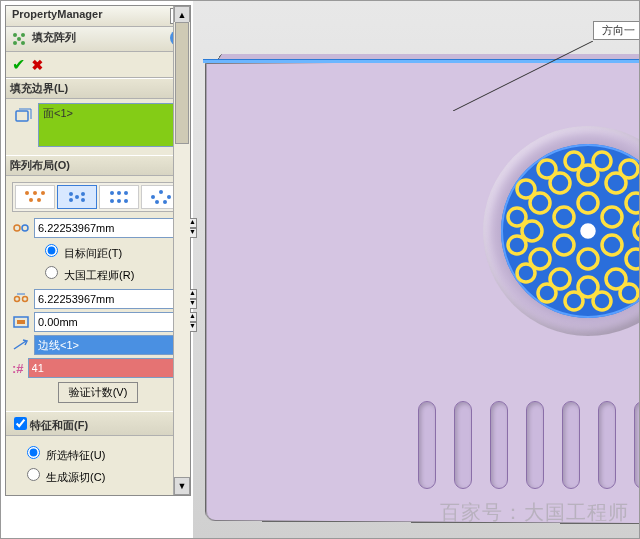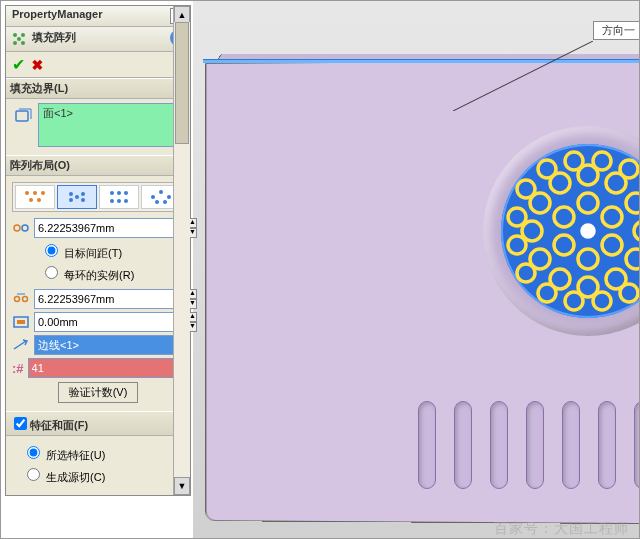--- a/index.html
+++ b/index.html
@@ -17,21 +17,21 @@
 .ok-icon{color:#0a0;font-size:16px;cursor:pointer}
 .cancel-icon{color:#c00;font-size:14px;font-weight:bold;cursor:pointer}
 .section{border-top:1px solid #fff}
 .sec-head{display:flex;align-items:flex-end;padding:2px 4px;background:linear-gradient(#e8e5d3,#d8d5c3);border-bottom:1px solid #b0b0b0;cursor:pointer}
 .sec-head .chk{margin-right:3px}
 .sec-head .title{flex:1;color:#333;font-weight:bold}
 .chev{color:#666;font-size:10px}
 .sec-body{padding:4px 6px}
 .selbox{display:flex;gap:4px;margin-bottom:4px}
 .selbox .icon{width:22px;height:26px;display:flex;align-items:center;justify-content:center;color:#3b7dd8;font-size:14px}
-.selbox .list{flex:1;height:38px;border:1px solid #7a9cc6;background:#86efac;padding:2px 4px;font-size:11px;color:#333;overflow:auto}
+.selbox .list{flex:1;height:38px;border:1px solid #7a9cc6;background:#84cc16;padding:2px 4px;font-size:11px;color:#333;overflow:auto}
 .layout-grid{display:flex;gap:2px;margin:2px 0 6px 0;border:1px solid #b0b0b0;padding:2px;background:#f2f0e6}
 .layout-opt{flex:1;height:22px;border:1px solid #ccc;background:#fff;display:flex;align-items:center;justify-content:center;cursor:pointer}
 .layout-opt.sel{border:1px solid #3b7dd8;background:#d8e8ff}
 .layout-opt svg{width:28px;height:16px}
 .row{display:flex;align-items:center;gap:4px;margin:3px 0}
 .row .ricon{width:22px;display:flex;align-items:center;justify-content:center;font-size:13px}
 .row input[type=text]{flex:1;height:16px;border:1px solid #7a9cc6;padding:1px 3px;font-size:11px}
 .row .spin{width:14px;display:flex;flex-direction:column}
 .row .spin div{height:8px;border:1px solid #888;background:#eee;font-size:7px;line-height:6px;text-align:center;cursor:pointer}
 .radio-group{margin:3px 0 6px 28px}
@@ -49,21 +49,21 @@
 .box3d{position:absolute;left:-40px;top:-10px;width:700px;height:560px}
 .face-front{position:absolute;left:50px;top:70px;width:560px;height:460px;background:#d5c5e2;border:1px solid #666;border-radius:0 0 10px 10px;transform:perspective(1200px) rotateY(-2deg)}
 .face-top{position:absolute;left:55px;top:12px;width:560px;height:70px;background:#c8b8d8;border:1px solid #666;transform:perspective(1400px) rotateX(72deg);transform-origin:bottom}
 .edge-hl{position:absolute;left:50px;top:68px;width:562px;height:3px;background:#6cb6ff;border-top:1px solid #2a7ad6}
 .callout{position:absolute;left:440px;top:30px;font-size:11px;color:#333;background:#fff;border:1px solid #888;padding:1px 8px}
 .callout-line{position:absolute;left:300px;top:50px;width:140px;height:70px;pointer-events:none}
 .vent-ring{position:absolute;left:330px;top:135px;width:210px;height:210px;border-radius:50%;background:radial-gradient(circle,#c8b8d8 0%,#b5a5c8 55%,#d5c5e2 70%);box-shadow:inset -4px -4px 10px rgba(0,0,0,.25),inset 4px 4px 10px rgba(255,255,255,.4)}
 .vent-inner{position:absolute;left:348px;top:153px;width:174px;height:174px;border-radius:50%;background:#2a6edb;box-shadow:inset 0 0 0 2px #5aa0ff}
 .slots{position:absolute;left:265px;top:410px;display:flex;gap:18px}
 .slot{width:16px;height:86px;border:1px solid #8a6ea8;border-radius:9px;background:#cbb9dd;box-shadow:inset 2px 2px 4px rgba(0,0,0,.2)}
-.watermark{position:absolute;right:10px;bottom:0;color:rgba(160,160,160,.55);font-size:14px;letter-spacing:1px}
+.watermark{position:absolute;right:10px;bottom:12px;color:rgba(160,160,160,.55);font-size:20px;letter-spacing:1px}
 </style>
 </head>
 <body>
 <div id="app">
 
 <div class="viewport">
   <div class="box3d">
     <div class="face-top"></div>
     <div class="face-front"></div>
     <div class="edge-hl"></div>
@@ -235,21 +235,21 @@
             </span>
         <input type="text" value="6.22253967mm" style="">
         <div class="spin">
               <div>▲</div>
               <div>▼</div>
             </div>
       </div>
 
       <div class="radio-group">
         <label><input type="radio" name="sp" checked="" style=""> <span>目标间距(T)</span></label>
-        <label><input type="radio" name="sp" style=""> <span>每环的实例(R)</span></label>
+        <label><input type="radio" name="sp" style=""> <span>大国工程师(R)</span></label>
       </div>
 
       <div class="row">
         <span class="ricon">
               <svg width="18" height="14">
                 <circle cx="5" cy="7" r="2.5" fill="none" stroke="#d97f2e" stroke-width="1.5"></circle>
                 <circle cx="13" cy="7" r="2.5" fill="none" stroke="#d97f2e" stroke-width="1.5"></circle>
                 <line x1="5" y1="2" x2="13" y2="2" stroke="#3b7dd8"></line>
               </svg>
             </span>

